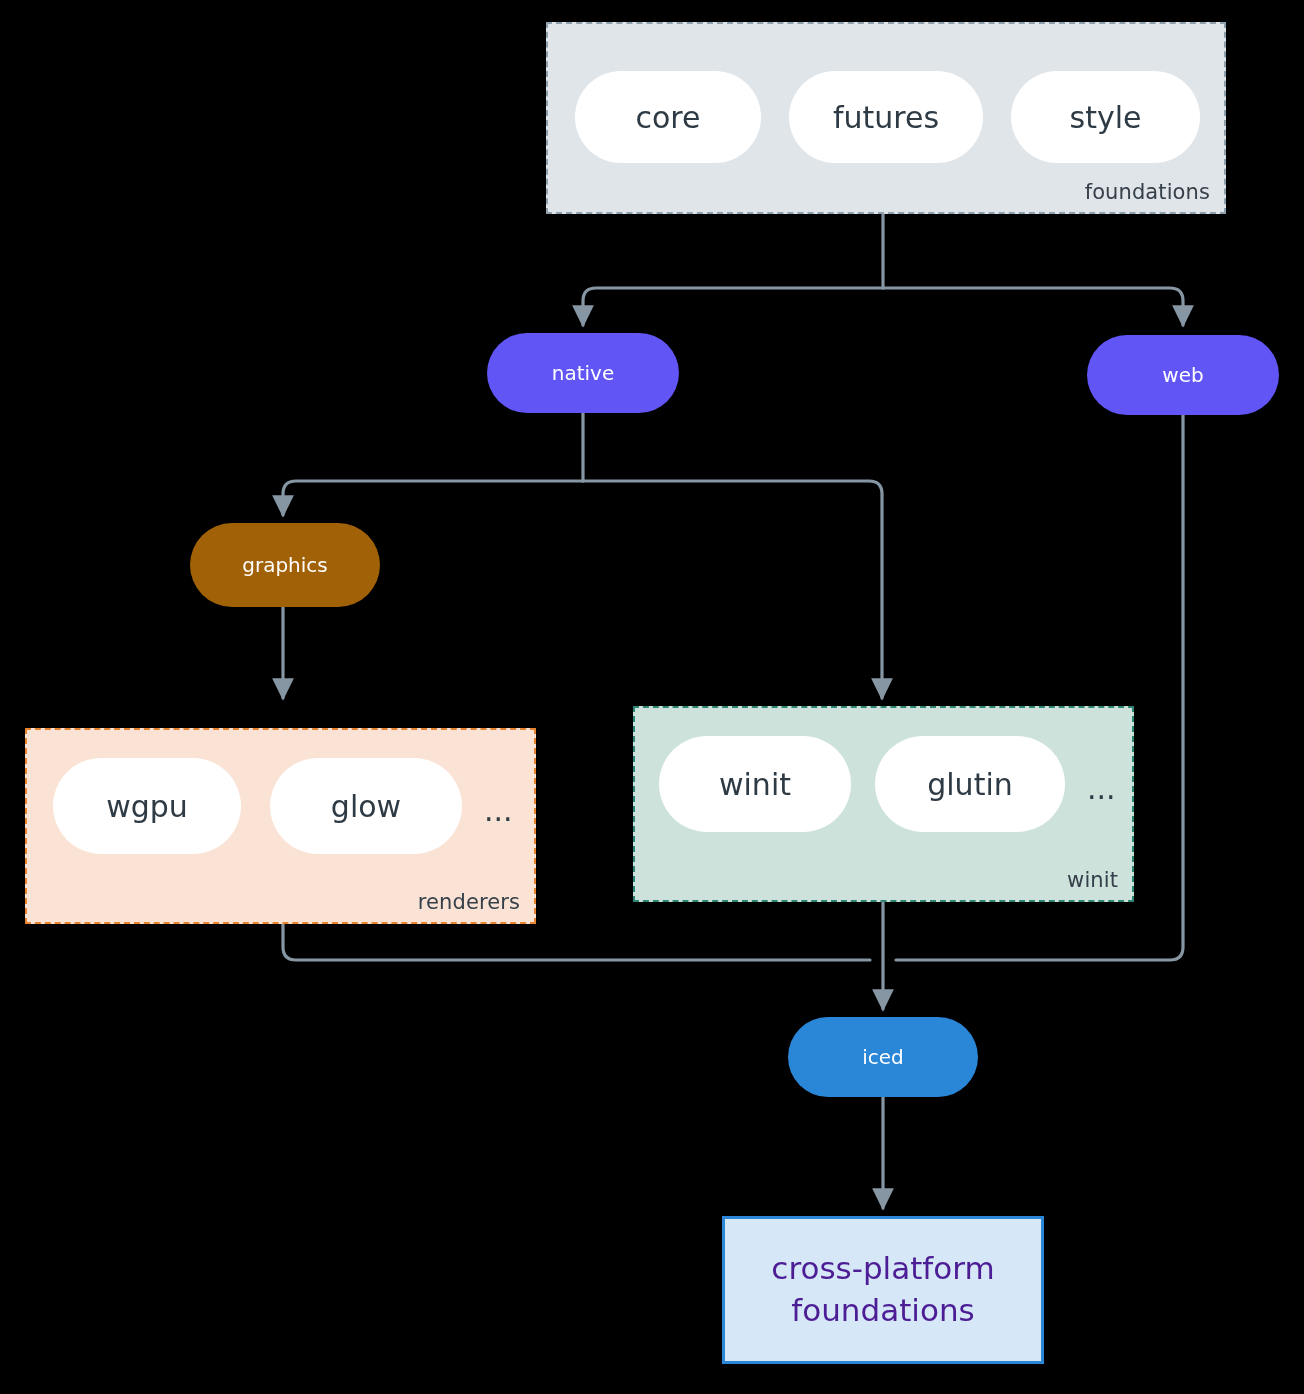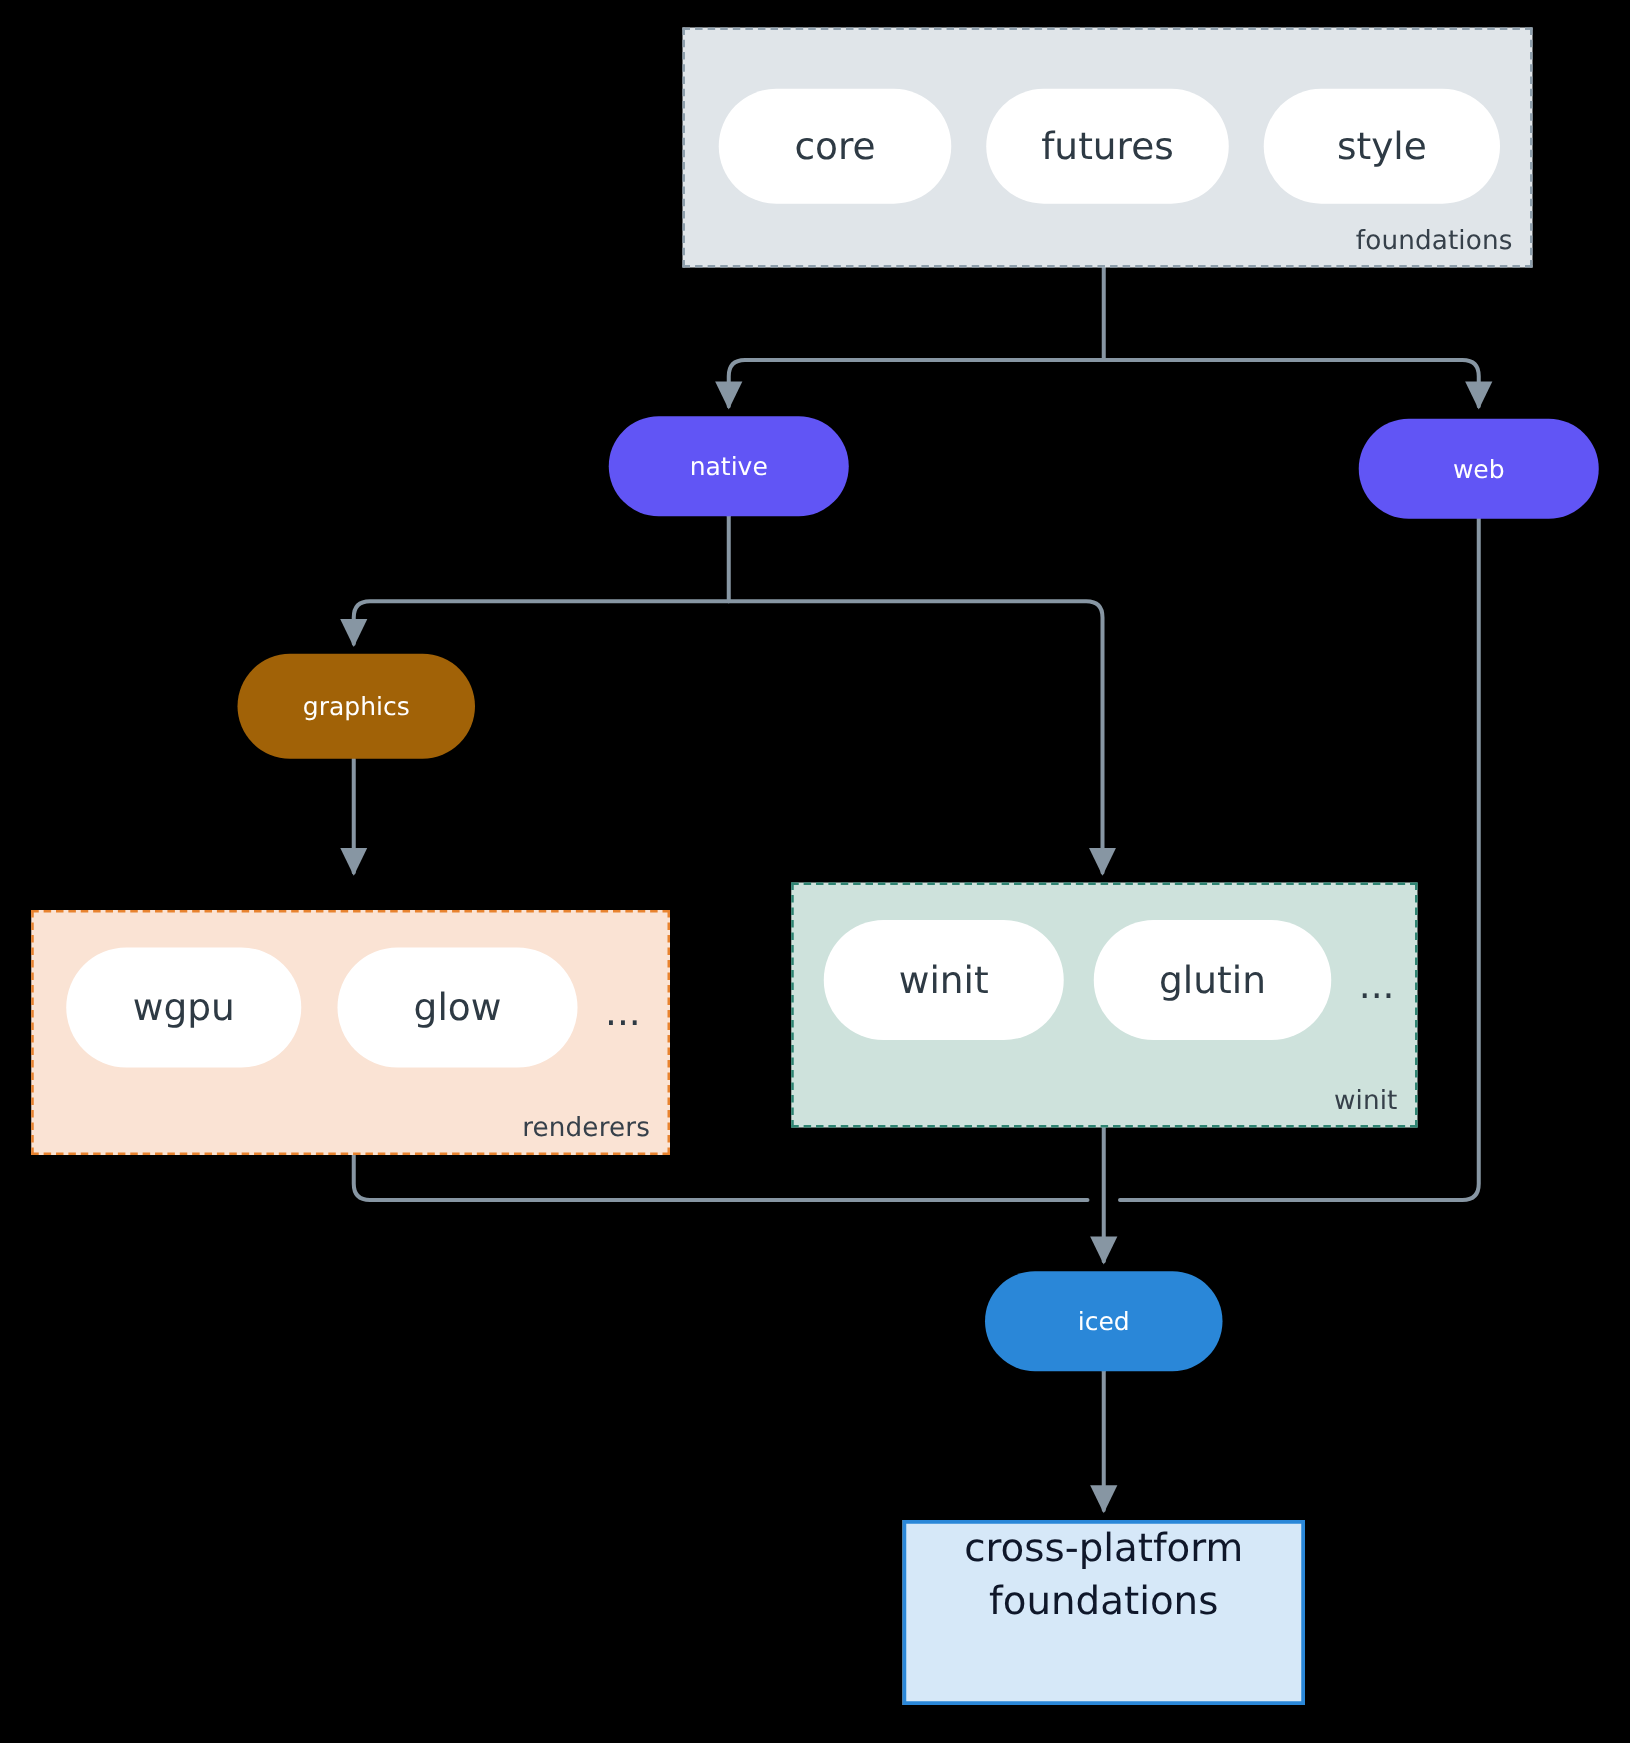--- a/index.html
+++ b/index.html
@@ -91,22 +91,23 @@
   .rect-node {
     position: absolute;
     left: 722px; top: 1216px;
     width: 322px; height: 148px;
     background: #d6e8f8;
     border: 3px solid #2a87d8;
     box-sizing: border-box;
     display: flex;
     flex-direction: column;
     align-items: center;
+    justify-content: center;
     font-size: 31px;
-    color: #0f172a;
+    color: #4c1d95;
     line-height: 1.35;
     text-align: center;
   }
 </style>
 </head>
 <body>
 
 <div id="canvas">
 
   <svg class="edges" viewBox="0 0 1304 1394" width="1304" height="1394">

